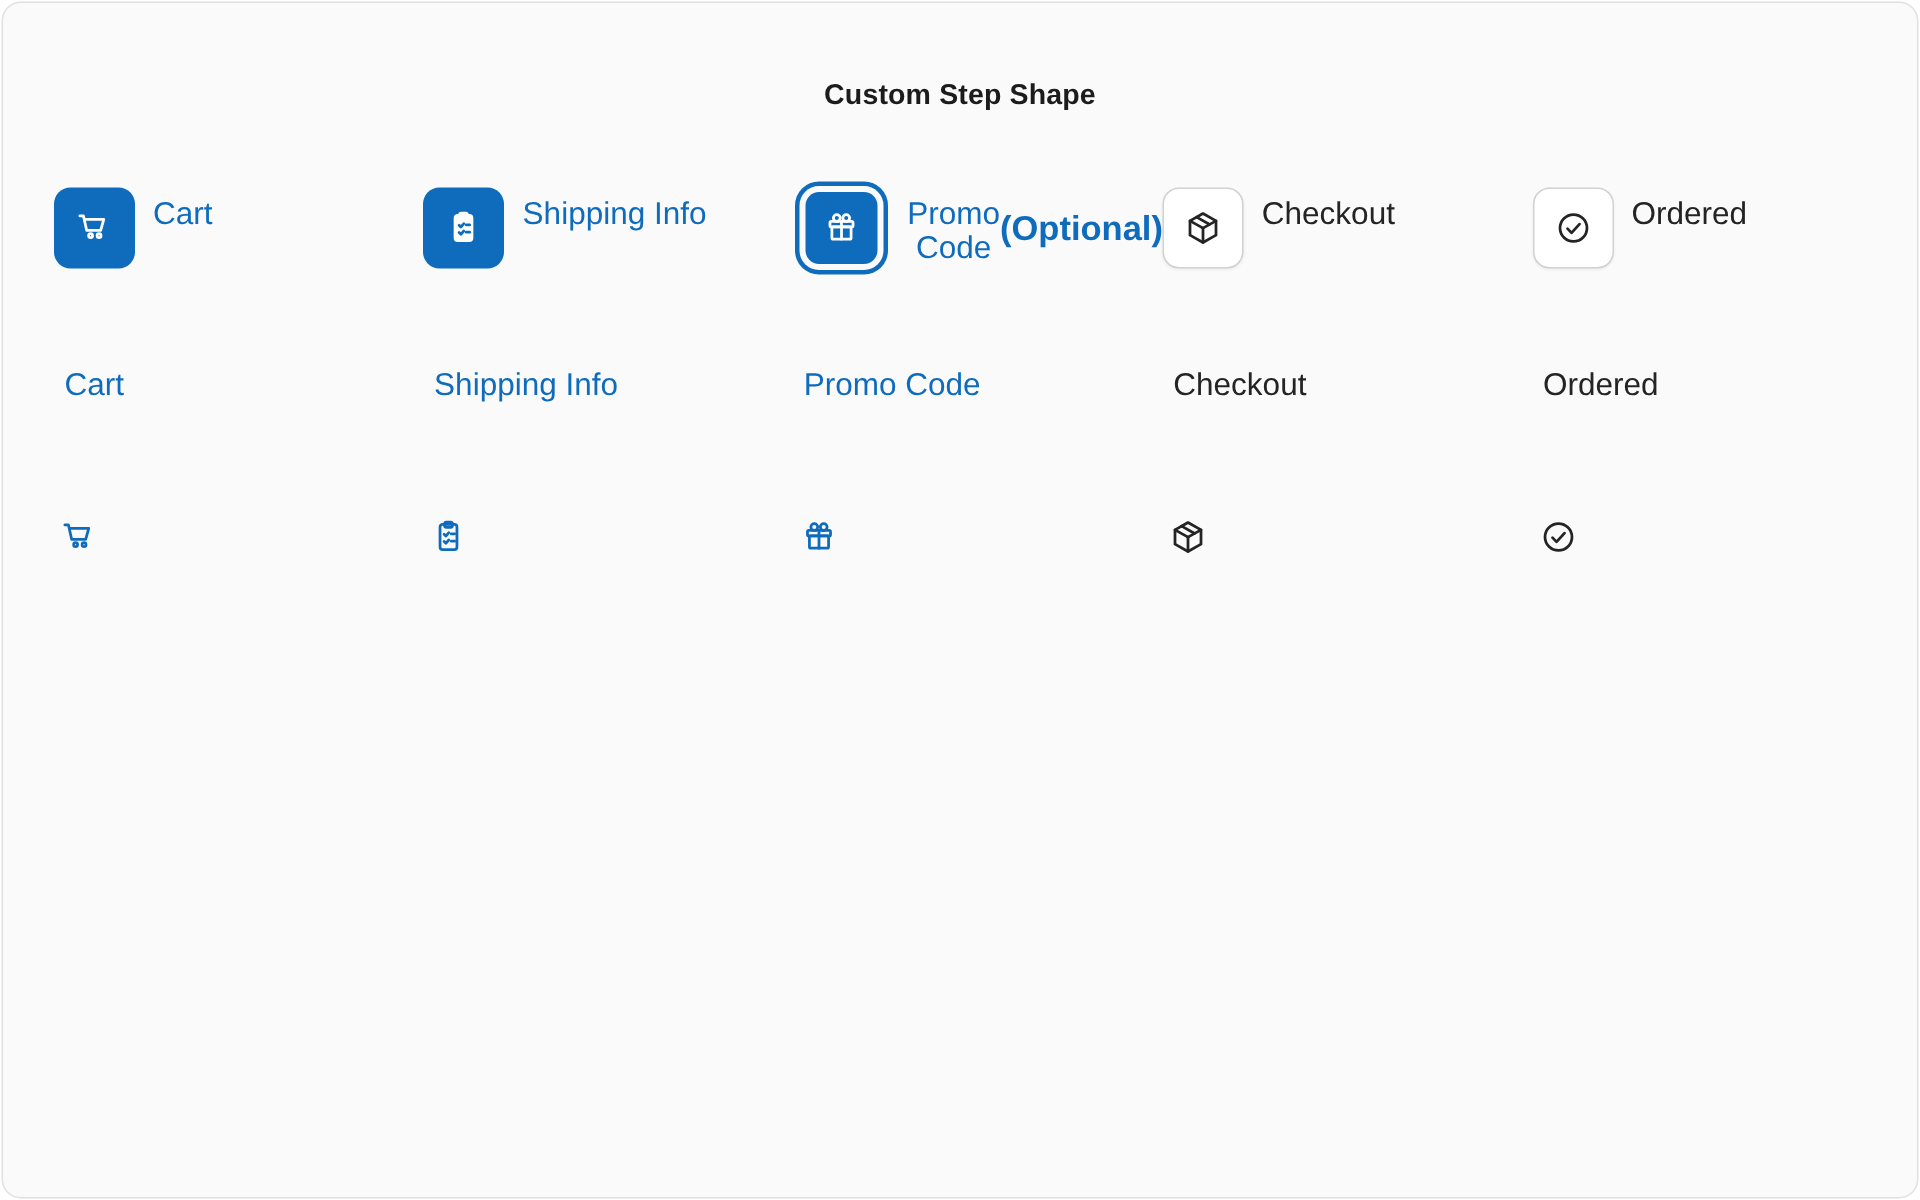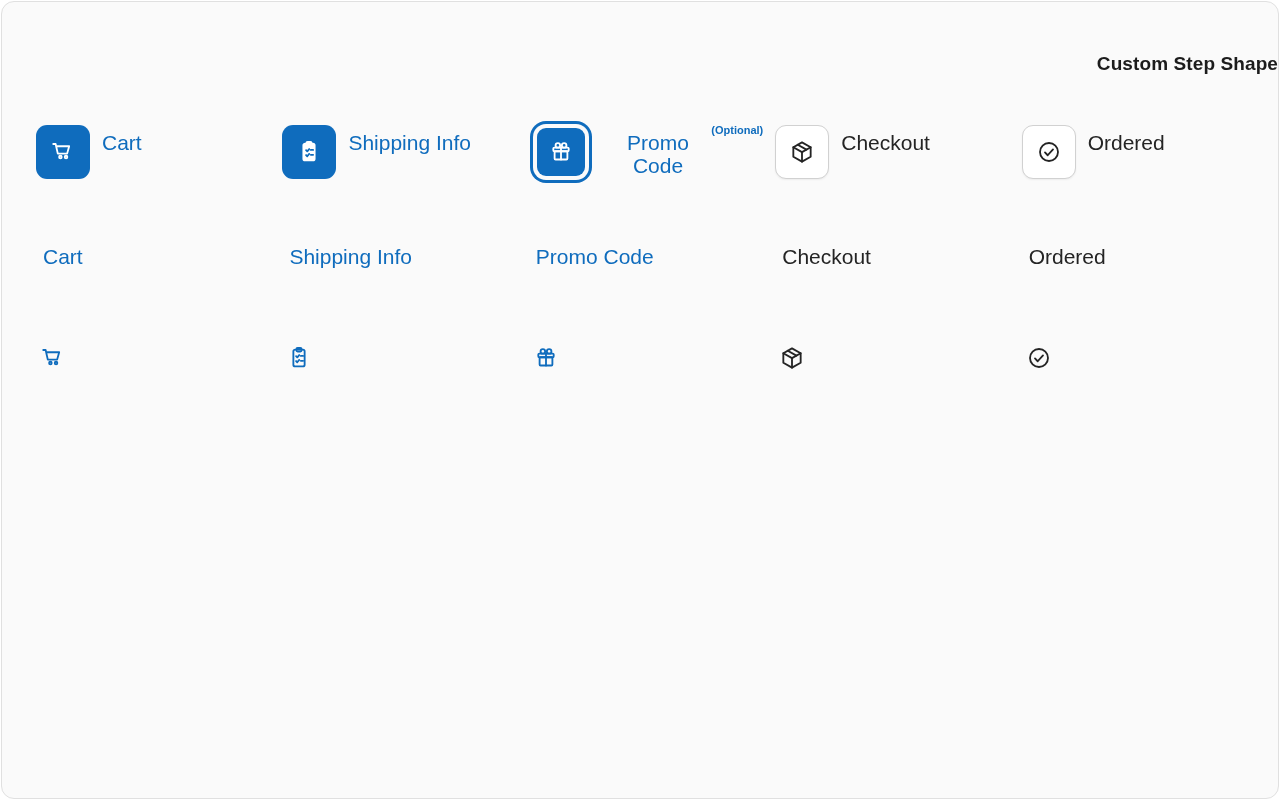--- a/index.html
+++ b/index.html
@@ -9,21 +9,21 @@
     -webkit-font-smoothing: antialiased;
   }
   .card {
     position: absolute; left:1px; top:1px; right:1px; bottom:1px;
     background: var(--card-bg, #fafafa);
     border: 1px solid var(--card-border, #e0e0e0);
     border-radius: 13px;
     overflow: hidden;
   }
   .section-title {
-    margin: 0; text-align: right;
+    margin: 0; text-align: center;
     font-size: 19px; line-height: 26px; font-weight: 700;
     color: #1c1c1c; letter-spacing: .1px;
   }
   .t1 { margin-top: 49px; }
   .t2 { margin-top: 122px; }
   .t3 { margin-top: 121px; }
 
   .stepper { display: flex; padding: 0 22px; }
   .v-shape { margin-top: 41px; }
   .v-label { margin-top: 50px; }
@@ -70,22 +70,22 @@
   .shape.completed .ico .contrast, .shape.current .ico .contrast { stroke: var(--brand, #0f6cbd); }
 
   .step-label {
     margin-top: 13px; text-align: center;
     font-size: 21px; line-height: 23px; color: var(--text, #242424);
   }
   .step.completed .step-label, .step.current .step-label { color: var(--brand, #0f6cbd); }
   .step.current .step-label { font-weight: 400; }
   .step-label.lo { margin-top: 0; flex: 0 0 auto; text-align: center; }
   .step-sublabel {
-    margin-top: 2px; text-align: center;
-    font-size: 11px; line-height: 20px; font-weight: 700; color: var(--brand, #0f6cbd);
+    margin-top: 24px; text-align: center;
+    font-size: 23px; line-height: 20px; font-weight: 700; color: var(--brand, #0f6cbd);
   }
 </style>
 </head>
 <body>
 
 <div class="card">
   <h2 class="section-title t1">Custom Step Shape</h2>
   <div class="stepper v-shape">
       <div class="step completed">
         <div class="step-top">

